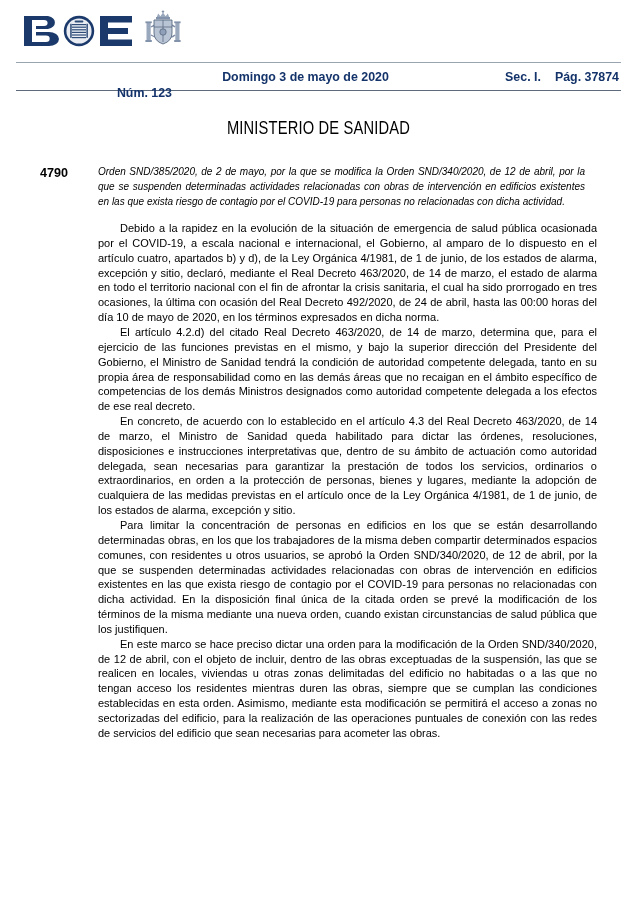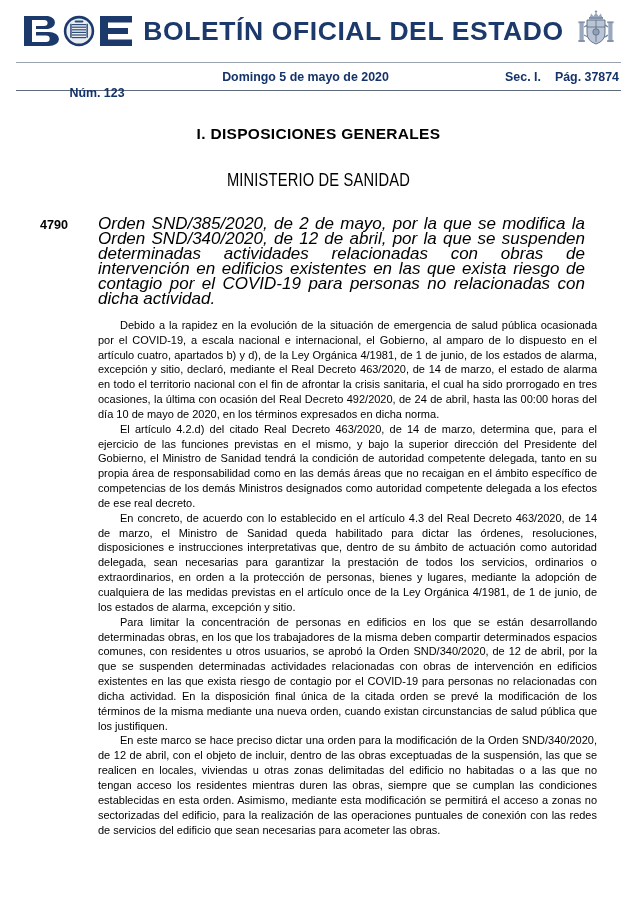--- a/index.html
+++ b/index.html
@@ -74,21 +74,21 @@
   }
   .infobar {
     display: flex;
     align-items: center;
     height: 27px;
     padding: 0 18px 0 22px;
     font-size: 12.4px;
     font-weight: bold;
     color: #14336a;
   }
-  .infobar-left   { flex: 0 0 150px; text-align: center; margin-top: 32px; }
+  .infobar-left   { flex: 0 0 150px; text-align: right; margin-top: 32px; }
   .infobar-center { flex: 1 1 auto;  text-align: center; }
   .infobar-right  { flex: 0 0 180px; text-align: right; }
   .infobar-right .sec { margin-right: 14px; margin-left: 37px; }
 
   
   .doc {
     padding: 0 40px 0 40px;
   }
 
   .section-title {
@@ -117,21 +117,21 @@
   }
   .order-number {
     flex: 0 0 58px;
     font-size: 12.6px;
     font-weight: bold;
     padding-top: 1px;
   }
   .order-summary {
     flex: 1 1 auto;
     font-style: italic;
-    font-size: 17px;
+    font-size: 10px;
     line-height: 14.9px;
     text-align: justify;
     text-justify: inter-word;
   }
 
   .body-text {
     margin: 11px 0 0 0;
     padding-left: 58px;
   }
   .body-text p {
@@ -183,21 +183,20 @@
           <rect x="50" y="23" width="14" height="1.2"></rect>
           <rect x="52.6" y="6.5" width="8.8" height="2" rx="1"></rect>
           <rect x="48.2" y="9.8" width="1.5" height="14"></rect>
           <rect x="64.4" y="9.8" width="1.5" height="14"></rect>
         </g>
 
         <path d="M78 2 H110 V8.6 H86 V14 H106 V20 H86 V25.6 H110 V32 H78 Z" fill="#1b3a6b"></path>
       </svg>
     </div>
 
-    <div class="masthead-title">BOLETÍN OFICIAL DEL ESTADO</div>
 
     <div class="coat-of-arms">
       <svg width="40" height="46" viewBox="0 0 40 46">
         <g fill="none" stroke="#5a6b82" stroke-width="0.9">
 
           <path d="M13 9 h14 v2.4 h-14 Z" fill="#8292aa" stroke="none"></path>
           <path d="M13.8 9 l1.4 -3.4 l2.2 2.6 l2.6 -3.6 l2.6 3.6 l2.2 -2.6 l1.4 3.4 Z" fill="#9aa8bd" stroke="none"></path>
           <circle cx="20" cy="3.6" r="1.2" fill="#8292aa" stroke="none"></circle>
 
           <rect x="3.5" y="15" width="4.2" height="17" fill="#9aa8bd" stroke="none"></rect>
@@ -217,30 +216,29 @@
           <line x1="11" y1="19" x2="29" y2="19" stroke="#5a6b82" stroke-width="0.8"></line>
           <circle cx="20" cy="24" r="3.2" fill="#8fa0b8" stroke="#5a6b82" stroke-width="0.8"></circle>
         </g>
       </svg>
     </div>
   </div>
 
   <div class="rule-top"></div>
   <div class="infobar">
     <div class="infobar-left">Núm. 123</div>
-    <div class="infobar-center">Domingo 5 de mayo de 2020</div>
+    <div class="infobar-center">Domingo 3 de mayo de 2020</div>
     <div class="infobar-right">
       <span class="sec">Sec. I.</span><span>Pág. 37874</span>
     </div>
   </div>
   <div class="rule-bottom"></div>
 
   <div class="doc">
 
-    <div class="section-title">I. DISPOSICIONES GENERALES</div>
 
     <div class="ministry-title">MINISTERIO DE SANIDAD</div>
 
     <div class="order-block">
       <div class="order-number">4790</div>
       <div class="order-summary">Orden SND/385/2020, de 2 de mayo, por la que se modifica la Orden SND/340/2020, de 12 de abril, por la que se suspenden determinadas actividades relacionadas con obras de intervención en edificios existentes en las que exista riesgo de contagio por el COVID-19 para personas no relacionadas con dicha actividad.</div>
     </div>
 
     <div class="body-text">
       <p>Debido a la rapidez en la evolución de la situación de emergencia de salud pública ocasionada por el COVID-19, a escala nacional e internacional, el Gobierno, al amparo de lo dispuesto en el artículo cuatro, apartados b) y d), de la Ley Orgánica 4/1981, de 1 de junio, de los estados de alarma, excepción y sitio, declaró, mediante el Real Decreto 463/2020, de 14 de marzo, el estado de alarma en todo el territorio nacional con el fin de afrontar la crisis sanitaria, el cual ha sido prorrogado en tres ocasiones, la última con ocasión del Real Decreto 492/2020, de 24 de abril, hasta las 00:00 horas del día 10 de mayo de 2020, en los términos expresados en dicha norma.</p>

